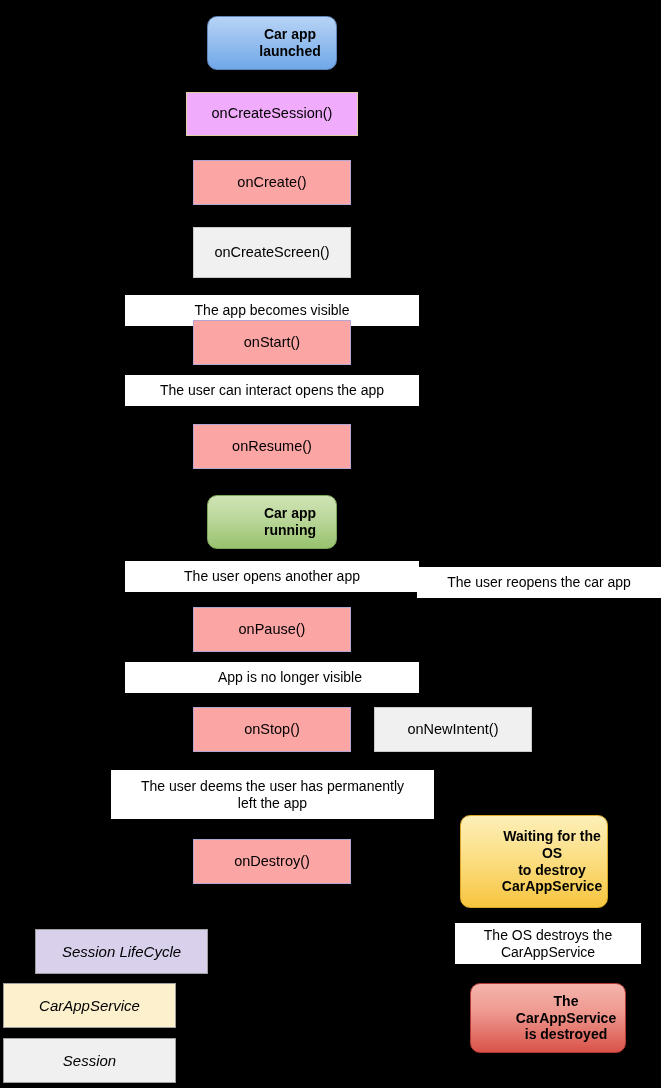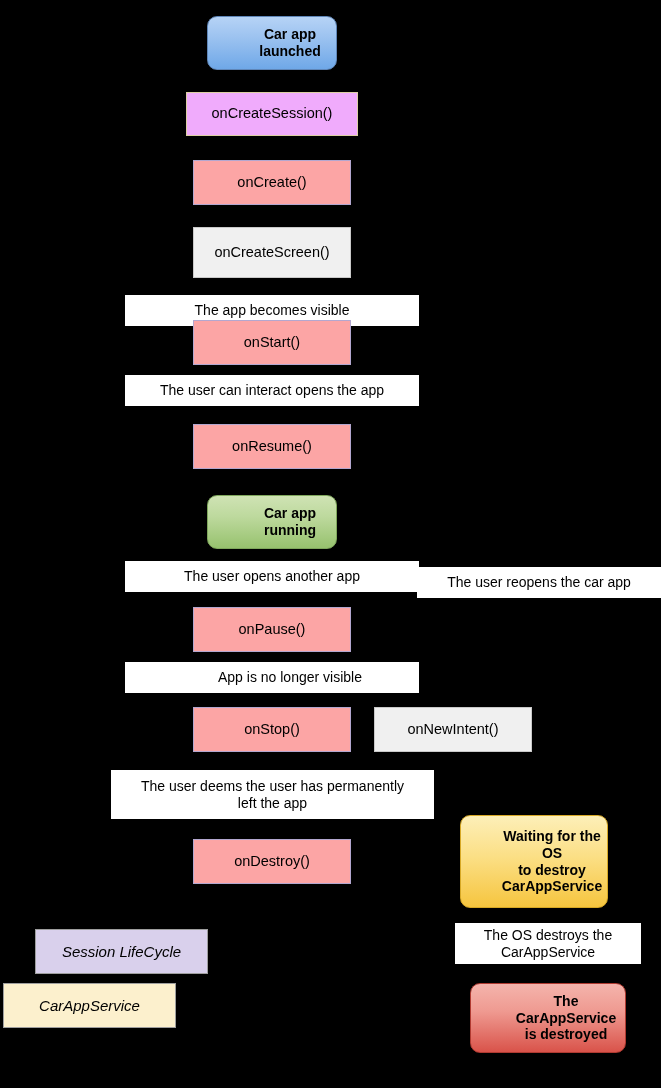--- a/index.html
+++ b/index.html
@@ -146,13 +146,14 @@
     <div class="node pill pill-yellow" style="left: 460px; top: 815px; width: 148px; height: 93px;">Waiting for the OS
 to destroy
 CarAppService</div>
     <div class="node box box-white" style="left: 455px; top: 923px; width: 186px; height: 41px;">The OS destroys the
 CarAppService</div>
     <div class="node pill pill-red" style="left: 470px; top: 983px; width: 156px; height: 70px;">The
 CarAppService
 is destroyed</div>
     <div class="node legend-item" style="left: 3px; top: 929px; width: 173px; height: 45px; background: rgb(217, 208, 236); margin-left: 32px;">Session LifeCycle</div>
     <div class="node legend-item" style="left: 3px; top: 983px; width: 173px; height: 45px; background: rgb(252, 240, 205);">CarAppService</div>
+    <div class="node legend-item" style="left: 3px; top: 1038px; width: 173px; height: 45px; background: rgb(240, 240, 240);">Session</div>
   </div>
 
 </body></html>

